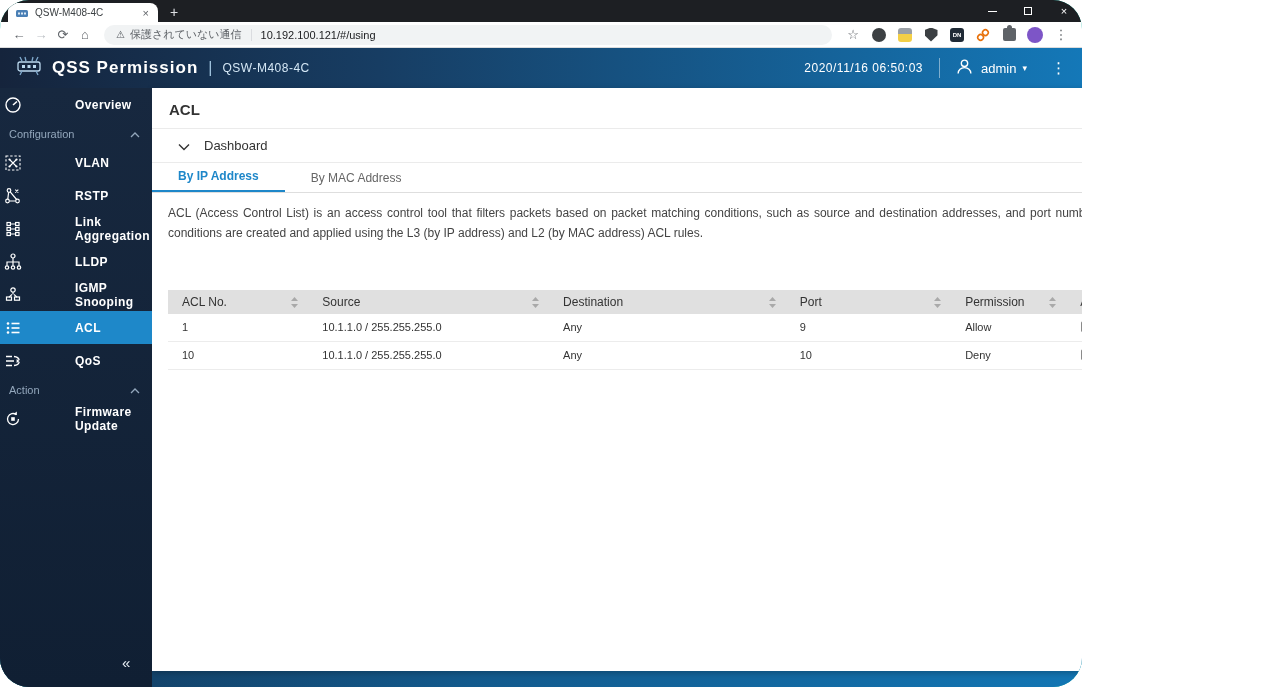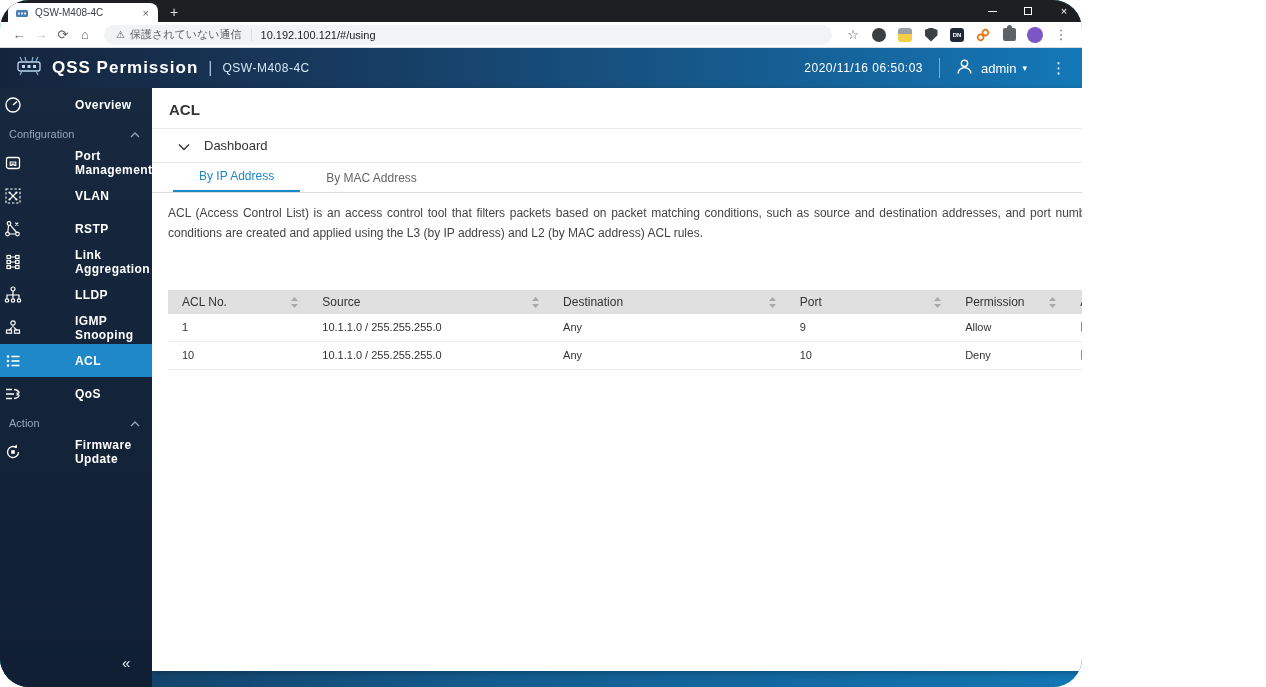--- a/index.html
+++ b/index.html
@@ -61,21 +61,21 @@
 
   
   .content { flex:1; padding:0 13px 16px 0; }
   .card { width:1101px; height:583px; background:#fff; border-radius:0 0 10px 0; display:flex; flex-direction:column;
           box-shadow:0 2px 6px rgba(0,0,0,.25); }
   .page-title { padding:13px 17px 10px; font-size:15px; font-weight:bold; color:#333; border-bottom:1px solid #ebebeb; }
   .dashboard-row { height:34px; display:flex; align-items:center; padding-left:26px; border-bottom:1px solid #ebebeb; }
   .dash-label { font-size:13px; color:#333; margin-left:14px; }
   .tabs-row { height:30px; display:flex; align-items:flex-end; border-bottom:1px solid #dedede; position:relative; }
   .tab-item { padding:0 26px; line-height:27px; font-size:12px; color:#666; }
-  .tab-item.active { color:#1e87c9; font-weight:normal; border-bottom:2px solid #1e87c9;margin-left:21px; }
+  .tab-item.active { color:#1e87c9; font-weight:bold; border-bottom:2px solid #1e87c9; }
   .setting-guide { position:absolute; right:26px; top:5px; display:flex; align-items:center; font-size:12px; color:#333; gap:6px; }
 
   .scroll-area { flex:1; position:relative; padding:10px 16px 0 16px; }
   .desc { font-size:12px; color:#444; line-height:1.7; text-align:justify; padding-right:39px; }
   .add-row { text-align:right; padding-right:24px; margin:12px 0 10px; }
   .add-btn { background:#1e87ca; color:#fff; border:none; border-radius:13px; padding:5px 19px; font-size:12px; cursor:pointer; }
 
   table { border-collapse:collapse; width:calc(100% - 22px); }
   th { background:#e0e0e0; font-weight:normal; text-align:left; height:24px; font-size:12px; color:#333;
        padding-left:14px; position:relative; }
@@ -198,29 +198,20 @@
               <path d="M9 9 L13 5.5" stroke-width="1.6"></path>
             </svg>
           </span>
         <span>Overview</span>
       </div>
       <div class="nav-section">
         <span>Configuration</span>
         <span class="sec-chev"><svg width="10" height="6" viewBox="0 0 10 6" fill="none" stroke="#93a7bc" stroke-width="1.3">
               <path d="M1 5 L5 1 L9 5"></path>
             </svg></span>
-      </div>
-      <div class="nav-item">
-        <span class="nav-icon">
-            <svg width="18" height="18" viewBox="0 0 18 18" fill="none" stroke="#fff" stroke-width="1.3">
-              <rect x="2.5" y="3.5" width="13" height="11" rx="2"></rect>
-              <path d="M6.2 11.5 V8 h5.6 v3.5 h-1.7 v-1.4 h-2.2 v1.4 z" stroke-width="1.1"></path>
-            </svg>
-          </span>
-        <span>Port Management</span>
       </div>
       <div class="nav-item">
         <span class="nav-icon">
             <svg width="18" height="18" viewBox="0 0 18 18" fill="none" stroke="#fff" stroke-width="1.1">
               <rect x="2" y="2" width="14" height="14" stroke-dasharray="2.4 1.8"></rect>
               <path d="M5.5 5.5 L12.5 12.5 M12.5 5.5 L5.5 12.5"></path>
               <circle cx="5.5" cy="5.5" r="1.1" fill="#fff" stroke="none"></circle>
               <circle cx="12.5" cy="5.5" r="1.1" fill="#fff" stroke="none"></circle>
               <circle cx="5.5" cy="12.5" r="1.1" fill="#fff" stroke="none"></circle>
               <circle cx="12.5" cy="12.5" r="1.1" fill="#fff" stroke="none"></circle>

